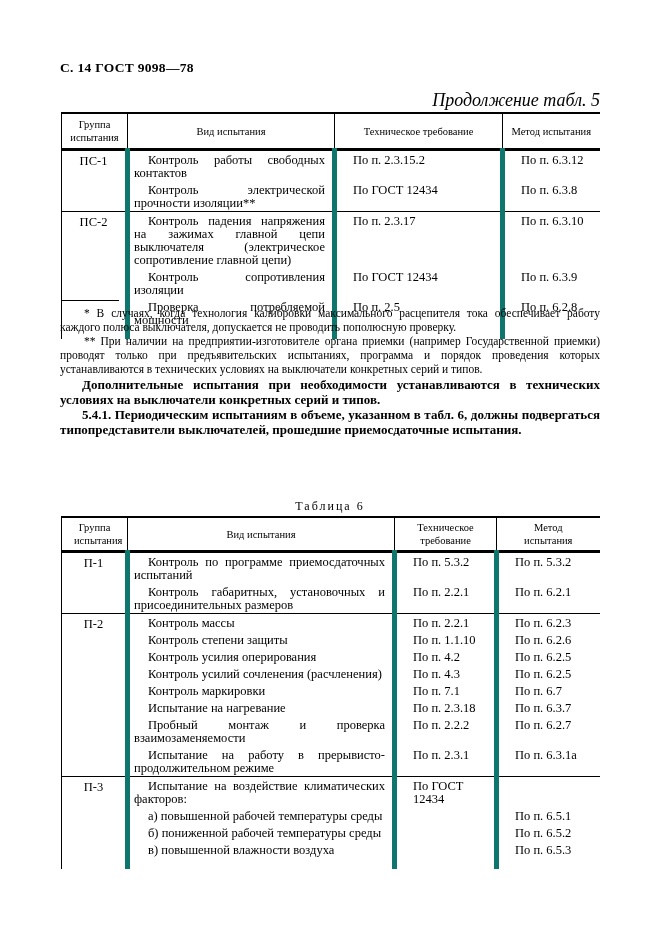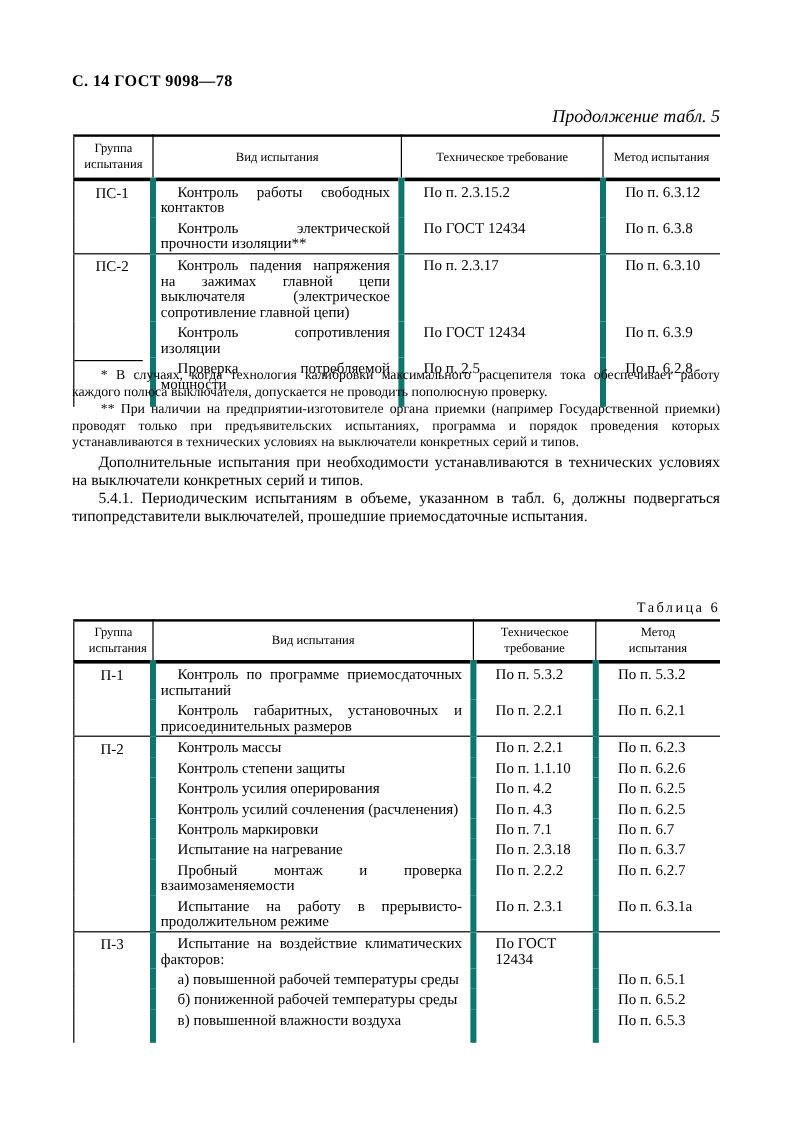--- a/index.html
+++ b/index.html
@@ -2,22 +2,22 @@
 <html lang="ru"><head>
 <meta charset="utf-8">
 <style>
   html,body { margin:0; padding:0; }
   body { background:#e8e8e8; font-family:"Liberation Serif","DejaVu Serif",serif; color:#000; }
   .page {
     position:relative; width:661px; height:936px; margin:0 auto;
     background:#ffffff; overflow:hidden;padding-left:31px;
   }
   .hdr { position:absolute; top:60px; left:60px; font-weight:bold; font-size:13.5px; letter-spacing:.3px; }
-  .cap5 { position:absolute; top:90px; left:60px; width:540px; text-align:right; font-style:italic; font-size:15px; }
-  .cap6 { position:absolute; top:499px; left:60px; width:540px; text-align:right; font-size:12px; letter-spacing:2px; }
+  .cap5 { position:absolute; top:90px; left:60px; width:540px; text-align:right; font-style:italic; font-size:18px; }
+  .cap6 { position:absolute; top:499px; left:60px; width:540px; text-align:center; font-size:12px; letter-spacing:2px; }
 
   table.gt { border-collapse:collapse; table-layout:fixed; width:538px;
              border-top:2px solid #000; border-left:1px solid #000; font-size:12.5px; }
   table.gt thead th { font-size:10.5px; font-weight:normal; text-align:center; vertical-align:middle;
              line-height:1.25; border-bottom:3px solid #000; padding:4px 4px; }
   table.gt thead th:not(:last-child) { border-right:1px solid #000; }
   table.t6 thead th { padding:3px 12px; }
   .grp, .ck, .ct { border-right:5px solid #0f766e; }
   .grp, .ck, .ct, .cm { vertical-align:top; padding-top:3px; padding-bottom:1px; }
   .grp { text-align:center; }
@@ -28,21 +28,21 @@
   tbody tr.last > td { padding-bottom:12px; }
 
   .t5 { position:absolute; top:112px; left:61px; }
   .t6 { position:absolute; top:516px; left:61px; }
 
   .fn { position:absolute; top:300px; left:60px; width:540px; }
   .fnrule { width:57px; border-top:1.5px solid #000; height:0; margin:0 0 5px 2px; }
   .fn p { margin:0; font-size:11.5px; line-height:14px; text-align:justify; text-indent:24px; }
 
   .bodytext { position:absolute; top:377px; left:60px; width:540px; }
-  .bodytext p { margin:0; font-size:13px; line-height:15px; text-align:justify; text-indent:22px; }
+  .bodytext p { margin:0; font-size:13px; line-height:15px; text-align:justify; text-indent:22px;font-weight:bold; }
   .b { font-weight:bold; }
   .spaced { letter-spacing:3px; word-spacing:4px; }
 </style>
 </head>
 <body>
 
 <div class="page">
 
   <div class="hdr">С. 14 ГОСТ 9098—78</div>
 

